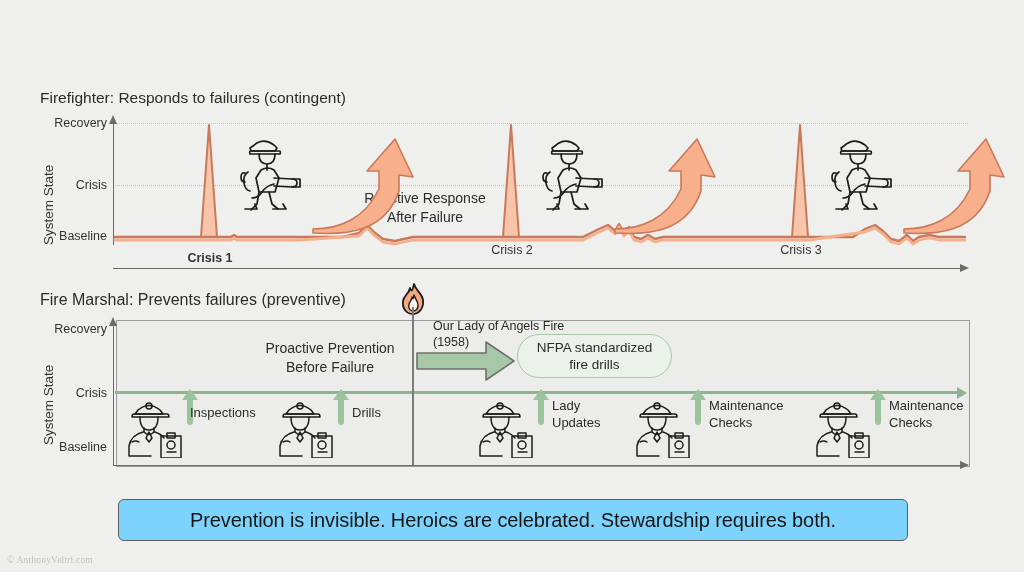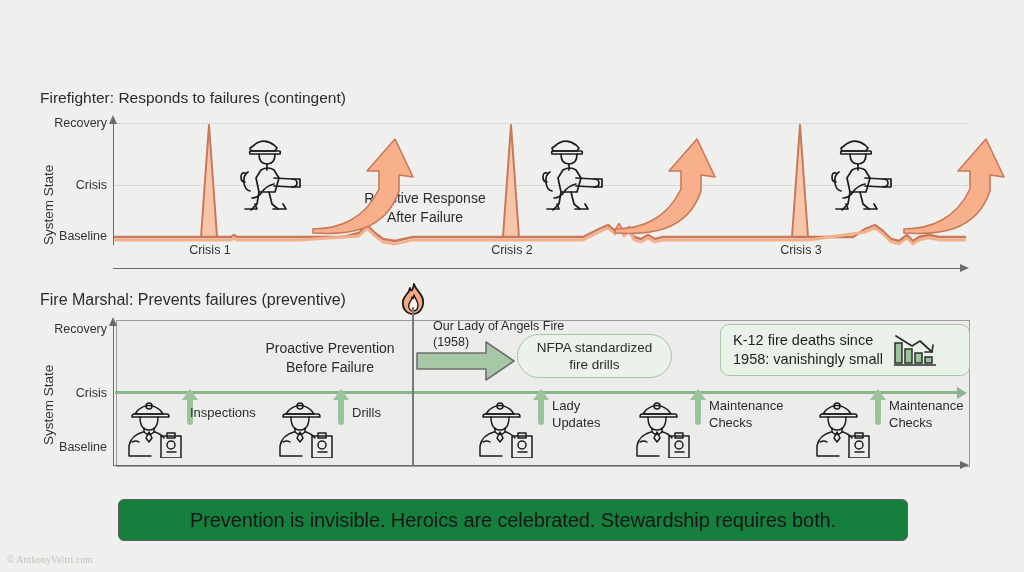--- a/index.html
+++ b/index.html
@@ -115,21 +115,21 @@
     position:absolute;box-sizing:border-box;
     background:#e9f1e9;border:1px solid #a9c6a9;border-radius:9px;
     display:flex;align-items:center;gap:9px;
     padding:0 12px;
     font-size:14.5px;color:#1f1f1f;line-height:19px;
   }
 
   .banner{
     position:absolute;left:118px;top:499px;width:790px;height:42px;
     box-sizing:border-box;
-    border:1px solid #5d5d5d;border-radius:6px;background:#15803d;
+    border:1px solid #5d5d5d;border-radius:6px;background:#7dd3fc;
     display:flex;align-items:center;justify-content:center;
     font-size:20px;color:#161616;letter-spacing:-0.1px;white-space:nowrap;
   }
 
   .watermark{
     position:absolute;left:7px;top:555px;
     font-size:9.5px;color:#c0c0bd;letter-spacing:.2px;font-family:Liberation Serif, serif;
   }
 </style>
 </head>
@@ -182,21 +182,21 @@
                  L800,120 L806,116 L816,114 L826,116 L840,116 L852,116" fill="none" stroke="#c9795a" stroke-width="2.4" stroke-linejoin="round" stroke-linecap="round"></path>
         <path d="M2,119 L86,119 L104,119 L118,119 L121,117 L124,119 L186,119
                  L246,115 L254,107 L262,115 L270,121 L282,123 L300,119 L388,119 L406,119
                  L470,119 L486,111 L495,107 L502,113 L506,106 L511,115 L516,109 L521,119
                  L528,121 L535,117 L542,121 L550,119 L678,119 L696,119 L752,111 L762,107
                  L770,113 L778,121 L786,123 L794,117 L800,123 L806,119 L816,117 L826,119
                  L852,119" fill="none" stroke="#f4b08d" stroke-width="2.8" stroke-linejoin="round" stroke-linecap="round"></path>
       </g>
     </svg>
 
-    <div class="crisis-label" style="left:65px;top:120px;width:64px;">Crisis 1</div>
+    <div class="crisis-label" style="left:65px;top:128px;width:64px;font-weight:bold;">Crisis 1</div>
     <div class="crisis-label" style="left:367px;top:120px;width:64px;">Crisis 2</div>
     <div class="crisis-label" style="left:656px;top:120px;width:64px;">Crisis 3</div>
 
     <div class="reactive-text" style="left:232px;top:66px;width:160px;">
       <span>Reactive Response</span><br>
       <span>After Failure</span>
     </div>
 
     <svg class="ff-icon" style="left:118px;top:9px;" width="78" height="82" viewBox="0 0 78 82">
       <g fill="none" stroke="#1d1d1d" stroke-width="1.7" stroke-linejoin="round" stroke-linecap="round">
@@ -308,37 +308,20 @@
       <path d="M1,14 L70,14 L70,3 L98,22 L70,41 L70,30 L1,30 Z" fill="#a6c8a6" stroke="#6f6f6f" stroke-width="1.6" stroke-linejoin="round"></path>
     </svg>
 
     <div class="pill" style="left:404px;top:9px;width:155px;height:44px;">
       <div>
         <span>NFPA standardized</span><br>
         <span>fire drills</span>
       </div>
     </div>
 
-    <div class="callout" style="left:607px;top:-1px;width:250px;height:52px;">
-      <div>
-        <span>K-12 fire deaths since</span><br>
-        <span>1958: vanishingly small</span>
-      </div>
-      <svg width="46" height="38" viewBox="0 0 46 38">
-        <g stroke="#2c2c2c" stroke-width="1.5" fill="none">
-          <rect x="3" y="12" width="7" height="20" fill="#9cc49c"></rect>
-          <rect x="13" y="18" width="7" height="14" fill="#9cc49c"></rect>
-          <rect x="23" y="22" width="7" height="10" fill="#9cc49c"></rect>
-          <rect x="33" y="26" width="7" height="6" fill="#9cc49c"></rect>
-          <path d="M2,34 L44,34" stroke-width="1.6"></path>
-          <path d="M4,5 L20,15 L28,10 L40,21" stroke-width="1.7" stroke-linejoin="round" stroke-linecap="round"></path>
-          <path d="M40,21 L41,14 M40,21 L33,21" stroke-width="1.7" stroke-linecap="round"></path>
-        </g>
-      </svg>
-    </div>
 
     <svg class="marshal" style="left:12px;top:73px;" width="62" height="60" viewBox="0 0 62 60">
       <g fill="none" stroke="#1d1d1d" stroke-width="1.5" stroke-linejoin="round" stroke-linecap="round">
         <path d="M13,12 q11,-9 22,0 l3,4 h-28 z"></path>
         <path d="M9,16 h33 q2,0 2,3 h-37 q0,-3 2,-3 z"></path>
         <circle cx="24" cy="8" r="3"></circle>
         <path d="M15,19 q0,13 9,13 q9,0 9,-13"></path>
         <path d="M19,30 l0,4 M29,30 l0,4"></path>
         <path d="M19,34 q5,5 10,0"></path>
         <path d="M24,34 l-3,6 3,4 3,-4 -3,-6"></path>

